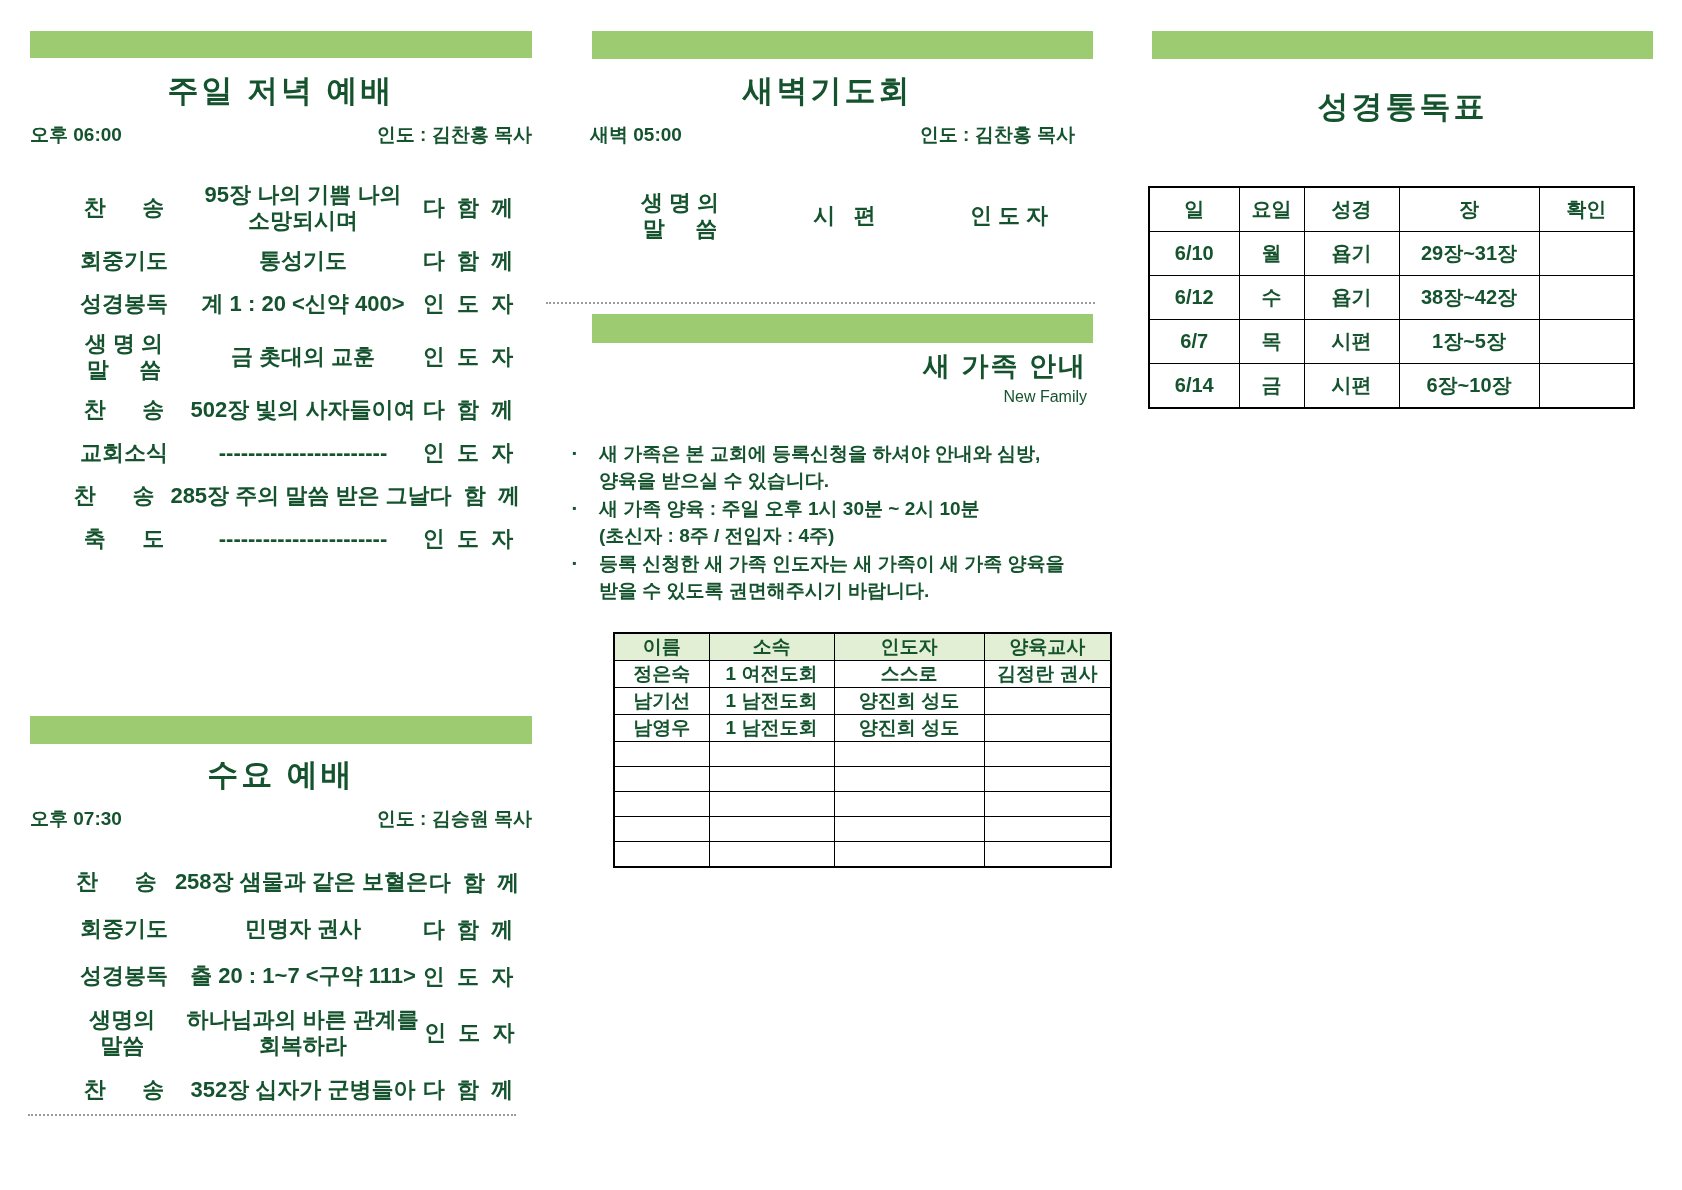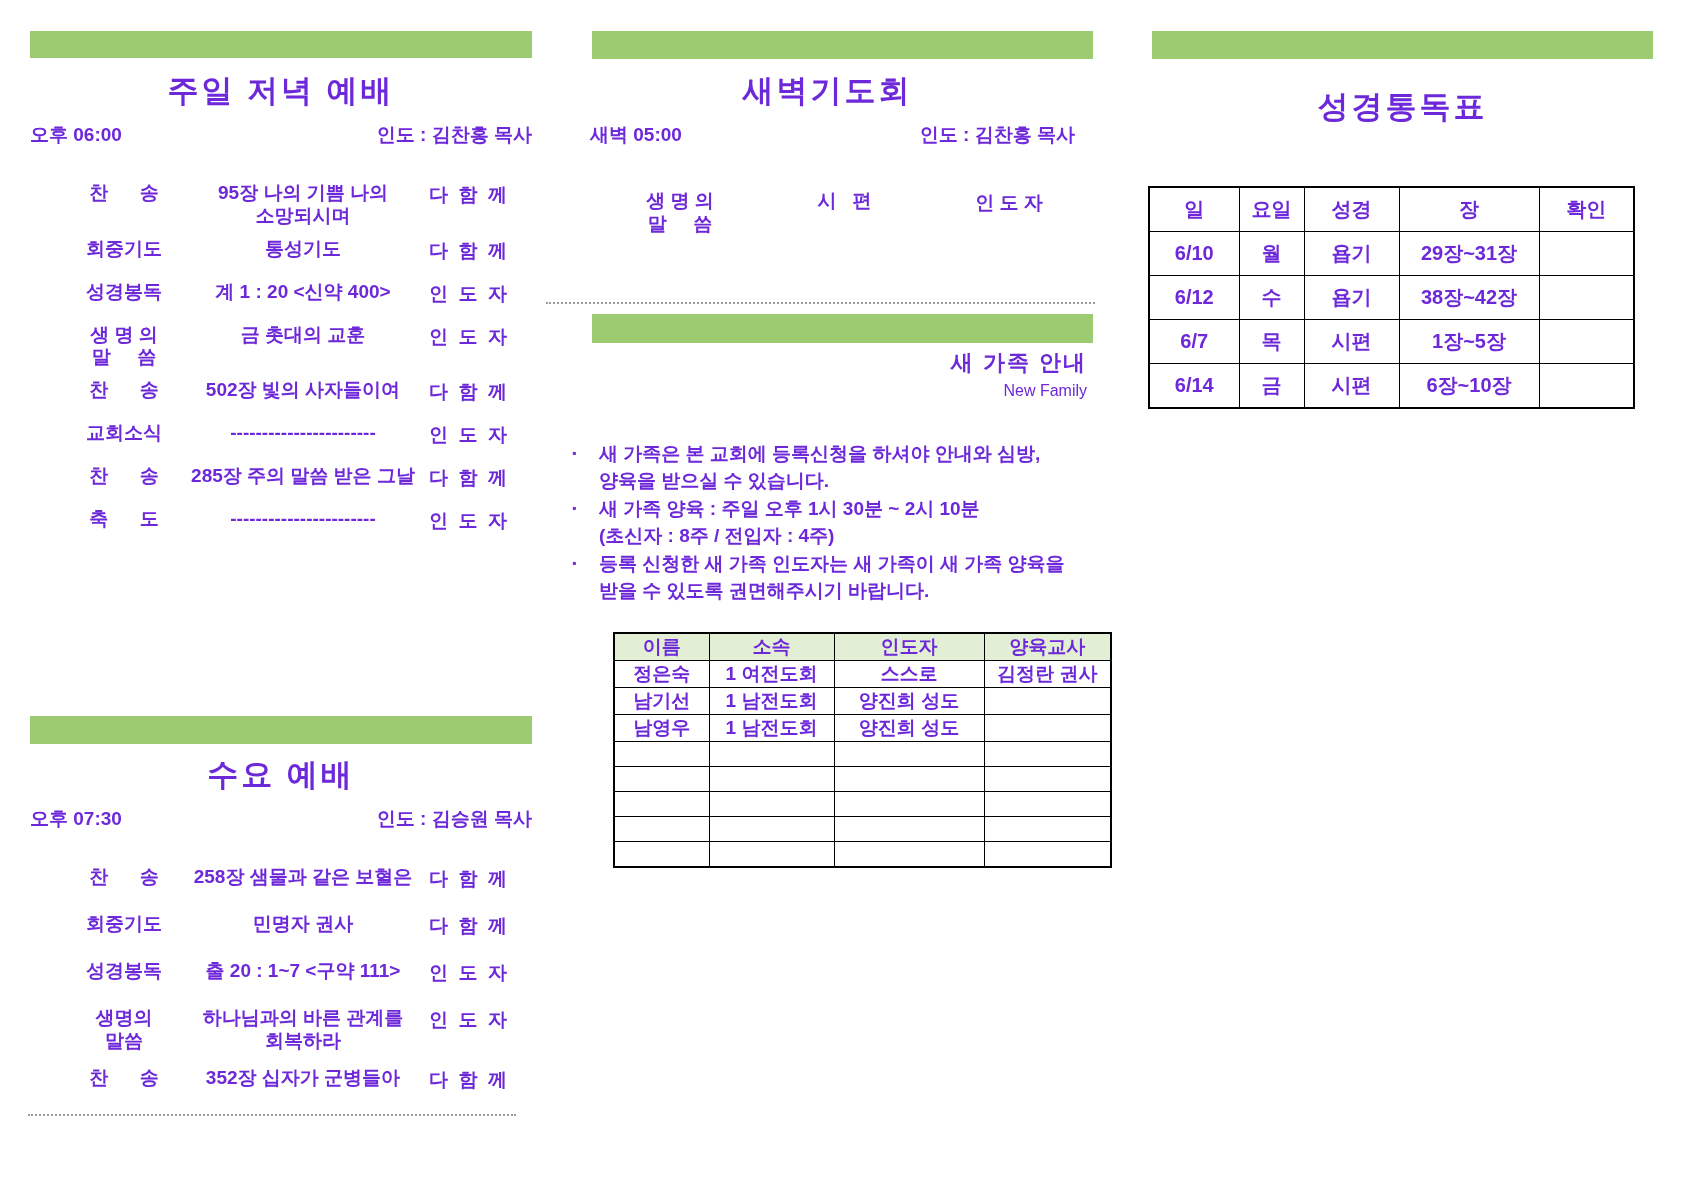--- a/index.html
+++ b/index.html
@@ -1,35 +1,35 @@
 <!DOCTYPE html>
 <html style="--bar: #9dcb71; --table_header_bg: #e2efd5;"><head>
 <meta charset="utf-8">
 <style>
   html,body{margin:0;padding:0;background:#fff;}
   .page{position:relative;width:1682px;height:1190px;background:#fff;overflow:hidden;
-        font-family:"Liberation Sans","DejaVu Sans",sans-serif;color:#6d28d9;}
+        font-family:"Liberation Sans","DejaVu Sans",sans-serif;color:#14532d;}
   .bar{position:absolute;background:var(--bar,#9dcb71);}
   .sec{position:absolute;}
   .sec-title{font-weight:bold;font-size:31px;line-height:38px;text-align:center;letter-spacing:3px;}
   .meta{display:flex;justify-content:space-between;font-size:19px;font-weight:bold;margin-top:12px;}
   .rows{margin-top:34px;}
-  .wrow{display:flex;align-items:flex-start;min-height:33px;margin-bottom:10px;
-        font-size:19px;font-weight:bold;}
+  .wrow{display:flex;align-items:center;min-height:33px;margin-bottom:10px;
+        font-size:22px;font-weight:bold;}
   .wed .rows{margin-top:34px;}
   .wed .wrow{margin-bottom:14px;}
   .wlabel{width:132px;margin-left:28px;text-align:center;white-space:pre;line-height:1.2;}
   .wcontent{flex:1;text-align:center;white-space:pre;line-height:1.2;}
   .wwho{width:104px;margin-right:12px;text-align:center;white-space:pre;}
   .dawn .rows{margin-top:42px;}
   .dawn .wlabel{margin-left:62px;width:112px;}
   .dawn .wwho{margin-right:28px;width:112px;}
   .dotted{position:absolute;border-top:2px dotted #9a9a9a;height:0;}
   .nf-head{position:absolute;text-align:right;}
-  .nf-title{font-size:22px;font-weight:bold;letter-spacing:2px;padding-right:6px;}
+  .nf-title{font-size:27px;font-weight:bold;letter-spacing:2px;padding-right:6px;}
   .nf-sub{font-size:16px;font-weight:normal;padding-right:6px;margin-top:4px;}
   .bullets{position:absolute;}
   .bullet{display:flex;font-size:19px;font-weight:bold;line-height:27px;margin-bottom:1px;}
   .bullet .marker{width:27px;font-size:12px;line-height:27px;flex:none;}
   .bullet .btext{white-space:pre;flex:1;}
   table{border-collapse:collapse;position:absolute;border:2px solid #000;}
   td,th{border:1px solid #000;text-align:center;padding:0;font-weight:bold;}
   .nf-table th{height:26px;font-size:19px;background:var(--table_header_bg,#e2efd5);}
   .nf-table td{height:23px;font-size:19px;}
   .nf-table tr.empty td{height:24px;}

